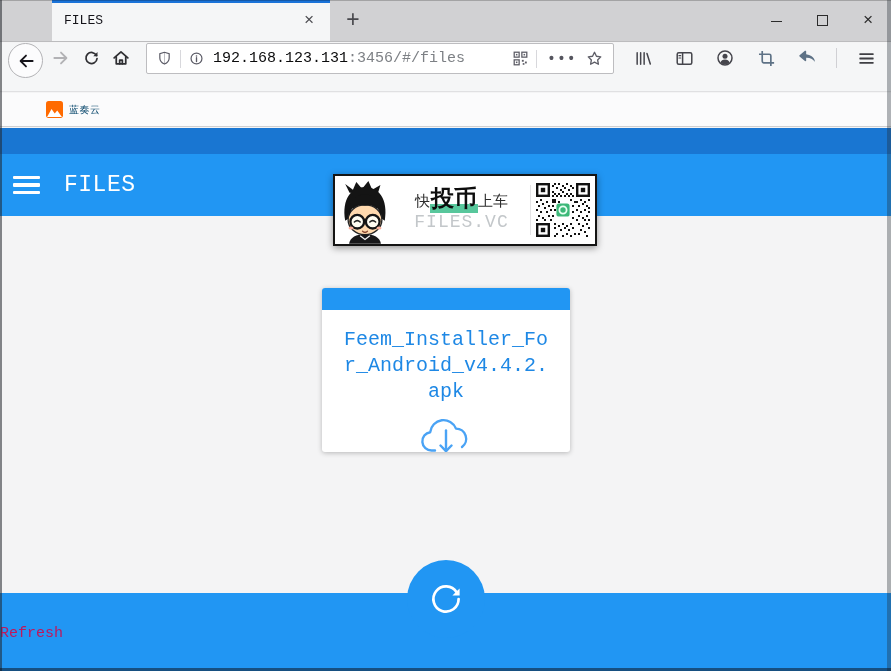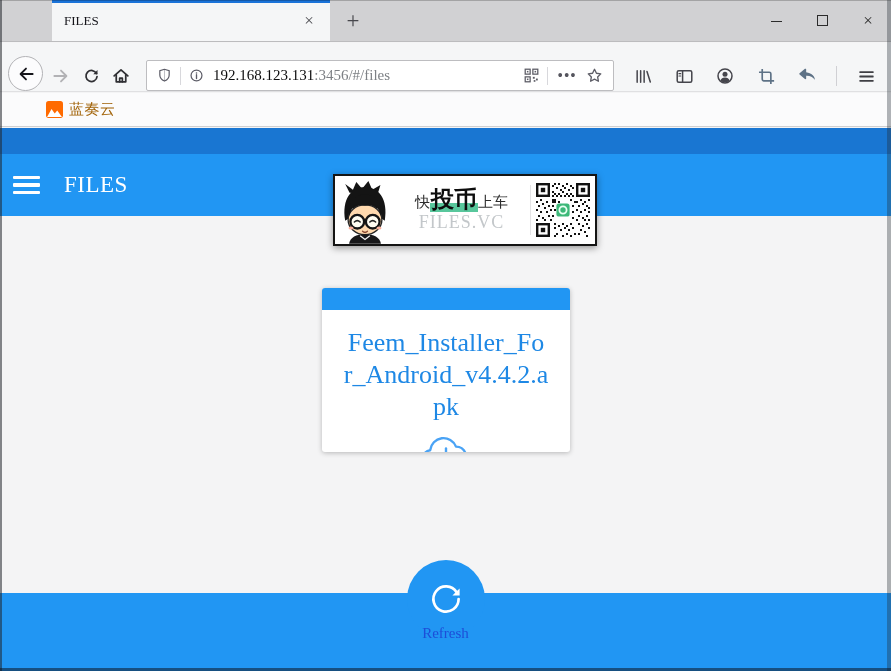--- a/index.html
+++ b/index.html
@@ -1,19 +1,19 @@
 <!DOCTYPE html>
 <html><head>
 <meta charset="utf-8">
 <style>
   * { margin:0; padding:0; box-sizing:border-box; }
   html,body { background:#333; }
   .screen {
     position:relative; width:891px; height:671px; overflow:hidden;
-    background:#f4f4f5; font-family:Liberation Serif, serif;
+    background:#f4f4f5; font-family:Liberation Mono, monospace;
     -webkit-font-smoothing:antialiased;
   }
   
   .edge-top{position:absolute;top:0;left:0;right:0;height:1px;background:rgba(0,0,0,.22);z-index:60}
   .edge-left{position:absolute;top:0;left:0;bottom:0;width:2px;background:rgba(35,38,44,.55);z-index:60}
   .edge-right{position:absolute;top:0;right:0;bottom:0;width:4px;background:rgba(35,42,52,.35);z-index:60}
   .edge-bottom{position:absolute;left:0;right:0;bottom:0;height:3px;background:rgba(15,22,32,.55);z-index:60}
   
   .tabbar{position:absolute;top:0;left:0;right:0;height:42px;background:#d1d1d3;display:flex;align-items:stretch;border-bottom:1px solid #bcbcbe}
   .tab-spacer{width:52px}
@@ -21,62 +21,62 @@
   .tab-stripe{position:absolute;top:0;left:0;right:0;height:3px;background:#1a73d9}
   .tab-title{flex:1;font-size:13px;color:#15141a;white-space:nowrap;overflow:hidden}
   .tab-close{width:22px;height:22px;display:flex;align-items:center;justify-content:center;font-size:17px;color:#4d4d52;cursor:default}
   .newtab{width:34px;display:flex;align-items:center;justify-content:center;font-size:23px;color:#47474c;margin-left:6px}
   .win-controls{margin-left:auto;display:flex;align-items:stretch}
   .win-btn{width:46px;display:flex;align-items:center;justify-content:center;color:#222}
   .glyph-min{width:11px;border-top:1.6px solid #2b2b2b;margin-top:2px}
   .glyph-max{width:11px;height:11px;border:1.4px solid #2b2b2b}
   .glyph-close{font-size:17px;line-height:1;color:#2b2b2b}
   
-  .navbar{position:absolute;top:43px;left:0;right:0;height:49px;background:#f5f6f7;display:flex;align-items:flex-end;padding:0 10px 0 8px;border-bottom:1px solid #e0e0e2}
+  .navbar{position:absolute;top:43px;left:0;right:0;height:49px;background:#f5f6f7;display:flex;align-items:flex-start;padding:0 10px 0 8px;border-bottom:1px solid #e0e0e2}
   .nav-btn{width:30px;height:30px;display:flex;align-items:center;justify-content:center;flex:none}
   .back-btn{width:35px;height:35px;border:1px solid #b3b3b6;border-radius:50%;background:#fcfcfd;margin-right:3px}
   .urlbar{flex:1;height:31px;margin:0 14px 0 10px;background:#fff;border:1px solid #bdbdc0;border-radius:2px;display:flex;align-items:center;padding:0 9px;min-width:0}
   .url-sep{width:1px;height:18px;background:#d8d8dc;margin:0 7px;flex:none}
   .url-text{font-size:15px;white-space:nowrap;overflow:hidden}
   .url-host{color:#0c0c0d}
   .url-path{color:#7d8085}
   .url-actions{margin-left:auto;display:flex;align-items:center}
   .dots{font-size:14px;font-weight:bold;color:#55555e;letter-spacing:1.5px;padding:0 3px}
   .nav-right{display:flex;align-items:center;gap:11px}
   .nav-divider{width:1px;height:20px;background:#d0d0d4;margin:0 3px}
   
   .bookmarksbar{position:absolute;top:93px;left:0;right:0;height:34px;background:#fbfbfc;border-bottom:1px solid #cfcfd1;display:flex;align-items:center;padding:0 14px 0 46px}
   .bm-item{display:flex;align-items:center;gap:6px}
-  .bm-label{font-size:15px;color:#a16207;letter-spacing:.5px;white-space:nowrap}
+  .bm-label{font-size:10px;color:#0c4a6e;letter-spacing:.5px;white-space:nowrap}
   .bm-right{margin-left:auto}
   
   .page{position:absolute;top:128px;left:0;right:0;bottom:0;background:#f4f4f5}
   .statusstrip{height:26px;background:#1976d2}
   .appheader{height:62px;background:#2196f3;display:flex;align-items:center;padding-left:13px}
   .menu-btn{width:27px;display:flex;flex-direction:column;gap:4px;cursor:pointer}
   .menu-btn i{display:block;height:3.4px;background:#fff;border-radius:1px}
   .app-title{color:#fff;font-size:23px;letter-spacing:.5px;margin-left:24px}
   
   .banner{position:absolute;left:333px;top:46px;width:264px;height:72px;background:#fff;border:2px solid #141414;box-shadow:0 2px 7px rgba(0,0,0,.4);display:flex;align-items:center;z-index:6}
   .banner-avatar{align-self:flex-end;margin-left:2px;flex:none}
   .banner-text{flex:1;text-align:center;line-height:1.05;min-width:0}
   .tag-small{font-size:15px;color:#2d2d2d}
   .tag-big{font-size:23px;font-weight:bold;color:#0d0d0d;background:linear-gradient(to top,#58c79c 36%,transparent 36%);padding:0 1px}
   .banner-site{font-size:18px;color:#c3c7ca;letter-spacing:1px;margin-top:1px}
   .banner-div{width:1px;height:50px;background:#e3e3e5;flex:none}
   .banner-qr{flex:none;margin:0 3px}
   
   .card{position:absolute;left:322px;top:160px;width:248px;height:164px;background:#fff;border-radius:3px;box-shadow:0 1px 5px rgba(0,0,0,.25);overflow:hidden;z-index:2}
   .card-top{height:22px;background:#2196f3}
-  .card-name{width:205px;margin:17px auto 0;text-align:center;font-size:26px;line-height:32px;color:#1e88e5;word-break:break-all}
+  .card-name{width:205px;margin:17px auto 0;text-align:center;font-size:20px;line-height:26px;color:#1e88e5;word-break:break-all}
   .card-cloud{display:flex;justify-content:center;margin-top:9px}
   
   .bottombar{position:absolute;left:0;right:0;top:465px;bottom:0;background:#2196f3;z-index:1}
   .fab{position:absolute;left:407px;top:432px;width:78px;height:78px;border-radius:50%;background:#2196f3;display:flex;align-items:center;justify-content:center;z-index:2;cursor:pointer}
-  .refresh-label{position:absolute;left:0;right:0;top:497px;text-align:center;color:#1d4ed8;font-size:15px;z-index:3}
+  .refresh-label{position:absolute;left:0;right:0;top:497px;color:#be185d;font-size:15px;z-index:3}
 </style>
 </head>
 <body>
 
 <div class="screen">
 
   <div class="tabbar">
     <div class="tab-spacer"></div>
     <div class="tab">
       <div class="tab-stripe"></div>

